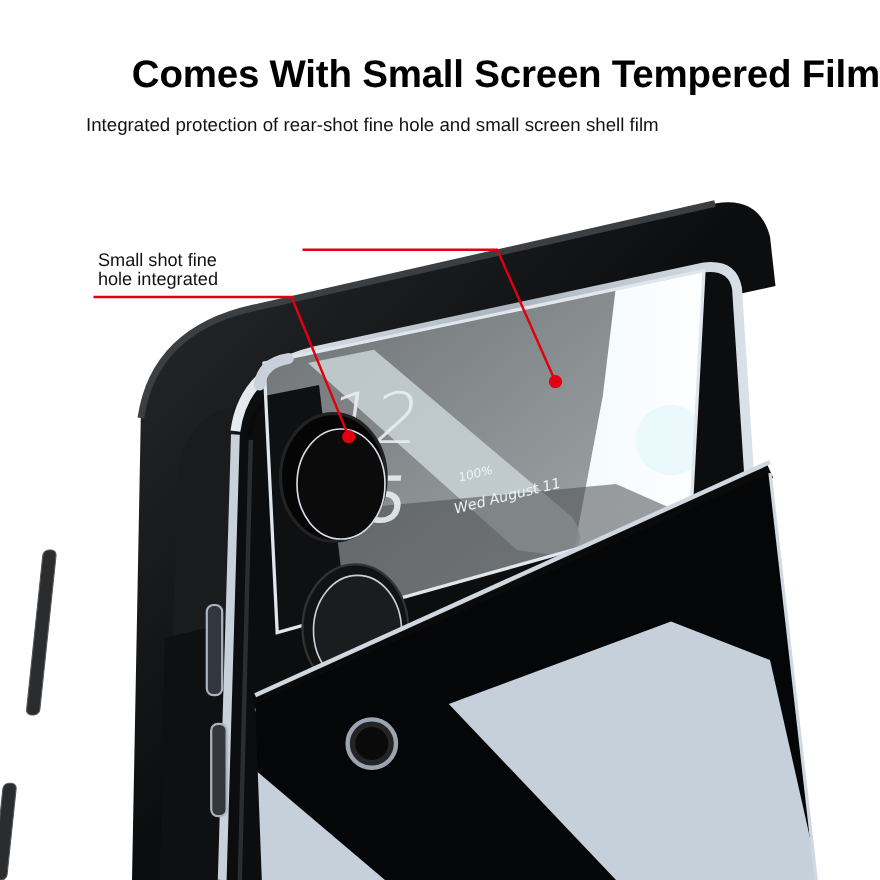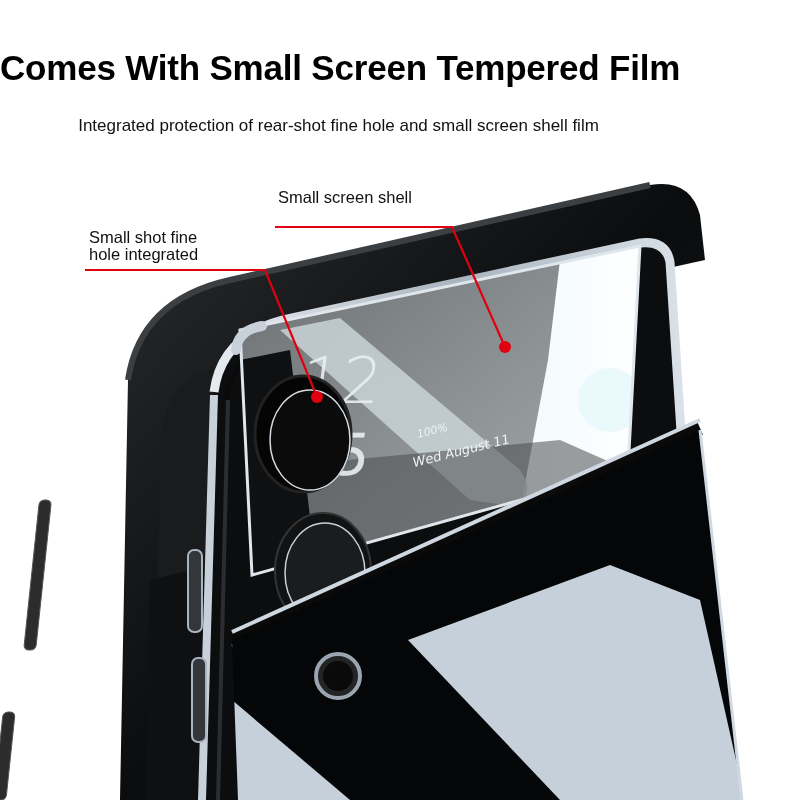--- a/index.html
+++ b/index.html
@@ -1,21 +1,21 @@
 <!DOCTYPE html>
 <html><head>
 <meta charset="utf-8">
 <style>
   html, body { margin: 0; padding: 0; background: #ffffff; }
   body { width: 800px; height: 800px; position: relative; overflow: hidden;
          font-family: "Liberation Sans", "DejaVu Sans", sans-serif; }
-  .title { position: absolute; left: 0; top: 48px; width: 800px; text-align: left;
+  .title { position: absolute; left: 0; top: 48px; width: 800px; text-align: right;
            font-weight: bold; font-size: 35px; color: #000; letter-spacing: -0.2px; }
   .subtitle { position: absolute; left: 0; top: 104px; width: 677px; text-align: center;
-              font-size: 17px; color: #111; margin-top: 12px; }
+              font-size: 17px; color: #111; }
   .stage { position: absolute; left: 0; top: 0; width: 800px; height: 800px; }
   .callout-text { position: absolute; font-size: 16.5px; line-height: 17px; color: #111; }
   .callout-text span { display: block; }
 </style>
 </head>
 <body>
 
 <div class="title">Comes With Small Screen Tempered Film</div>
 <div class="subtitle">Integrated protection of rear-shot fine hole and small screen shell film</div>
 
@@ -134,14 +134,13 @@
     <polyline points="275,227 452,227 505,347" fill="none" stroke="#E0000F" stroke-width="2.2"></polyline>
     <circle cx="505" cy="347" r="6" fill="#E0000F"></circle>
   </g>
 </svg>
 
 <div class="callout-text" style="left:89px; top:229px;">
   <span>Small shot fine</span>
   <span>hole integrated</span>
 </div>
 <div class="callout-text" style="left:278px; top:189px;">
-  <span>Small screen shell</span>
 </div>
 
 </body></html>

